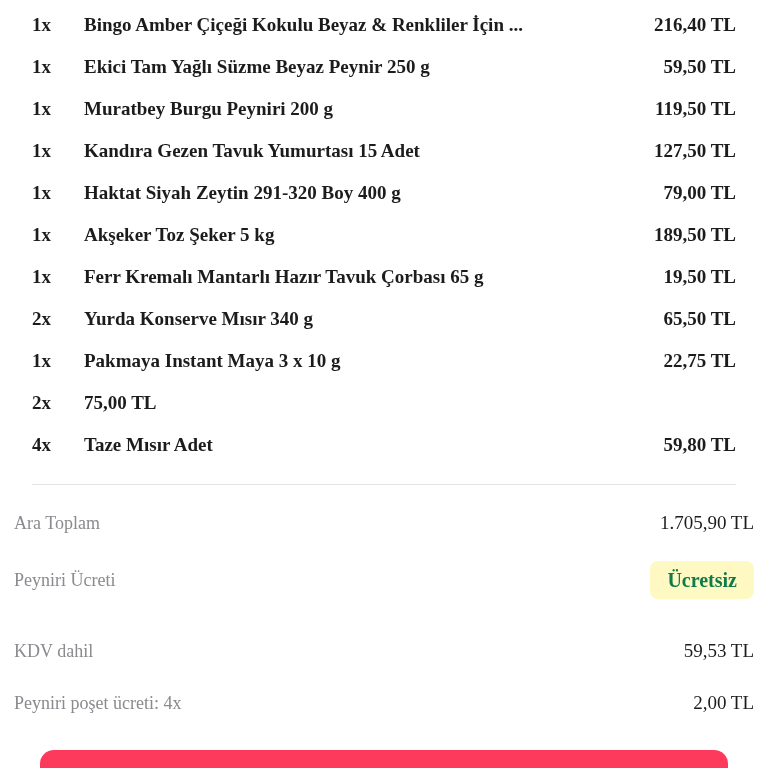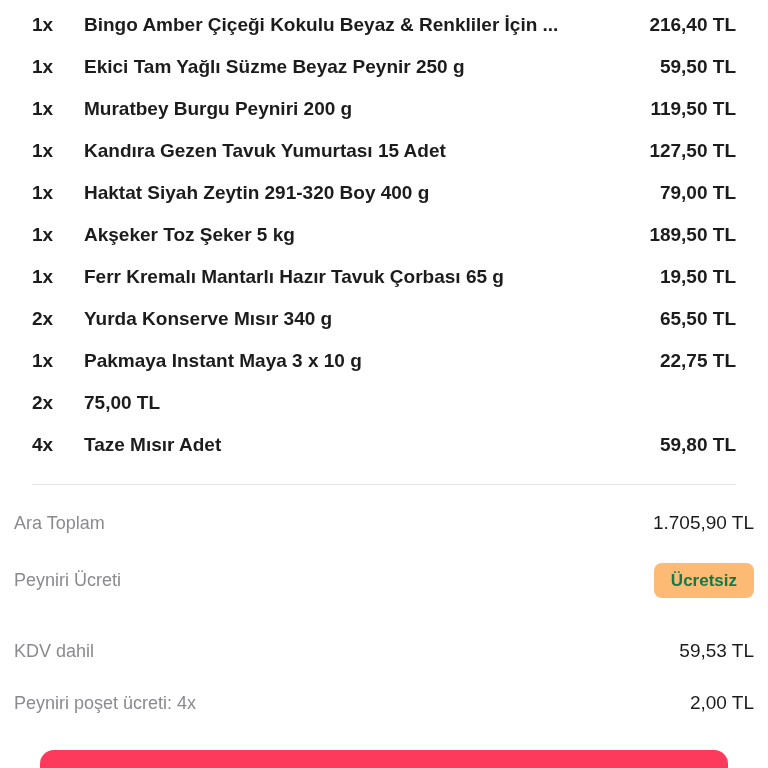--- a/index.html
+++ b/index.html
@@ -14,20 +14,21 @@
     overflow: hidden;
     position: relative;
   }
 
   .screen {
     width: 768px;
     height: 768px;
     position: relative;
     background: #ffffff;
     box-sizing: border-box;
+    font-family: Liberation Serif, serif;
   }
 
   
   .items {
     padding: 0 32px;
     padding-top: 4px;
   }
   .item-row {
     display: flex;
     align-items: center;
@@ -89,23 +90,23 @@
     color: #1c1c1c;
     font-weight: normal;
     white-space: nowrap;
     text-align: right;
   }
   .summary-row.tall {
     height: 62px;
   }
   .badge-free {
     display: inline-block;
-    background: #fdba74;
+    background: #fef9c3;
     color: #0f7a4a;
-    font-size: 17px;
+    font-size: 20px;
     font-weight: bold;
     padding: 9px 17px;
     border-radius: 8px;
     line-height: 1;
     margin-left: 13px;
   }
   .gap-md { height: 14px; }
 
   
   .bottom-cta {

